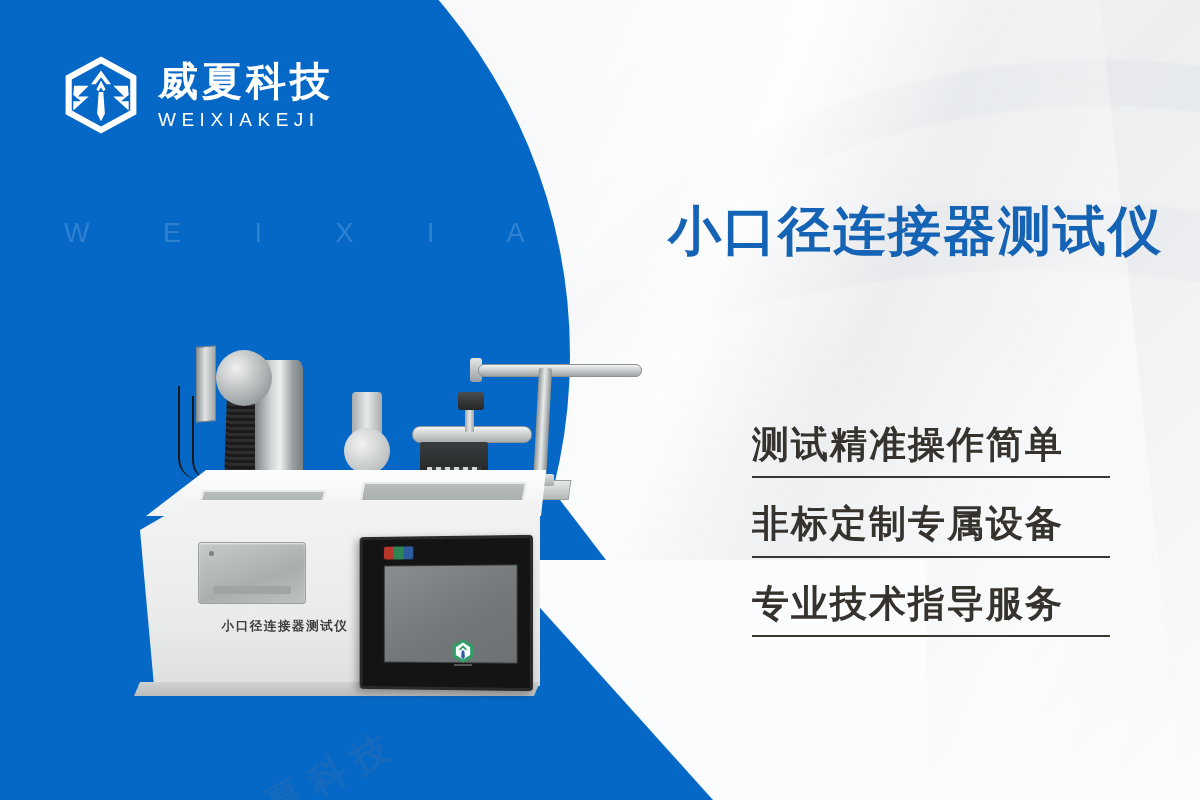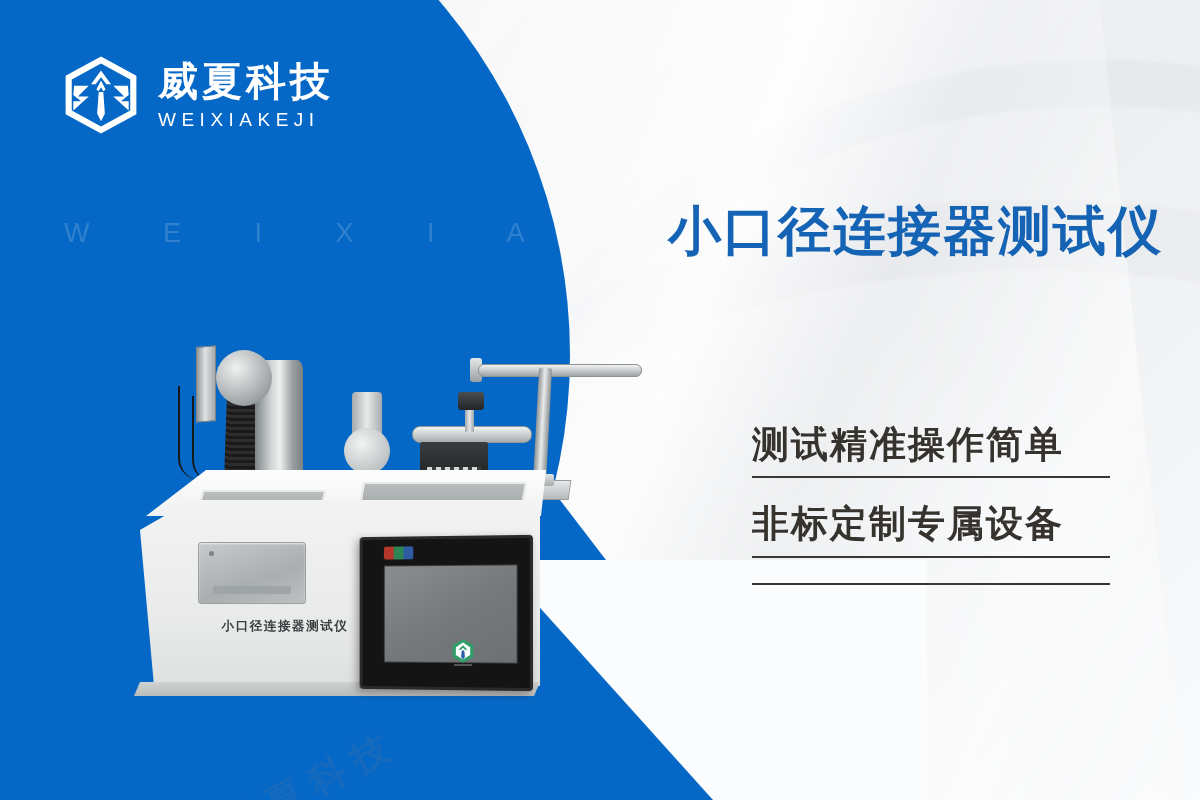--- a/index.html
+++ b/index.html
@@ -299,20 +299,21 @@
   <div class="features">
     <div class="feature">
       <div class="feature-text">测试精准操作简单</div>
       <div class="feature-rule"></div>
     </div>
     <div class="feature">
       <div class="feature-text">非标定制专属设备</div>
       <div class="feature-rule"></div>
     </div>
     <div class="feature">
+      <div class="feature-text">专业技术指导服务</div>
       <div class="feature-rule"></div>
     </div>
   </div>
 
   <div class="product">
 
     <div class="mech">
       <div class="cable c1"></div>
       <div class="cable c2"></div>
       <div class="bracket"></div>

